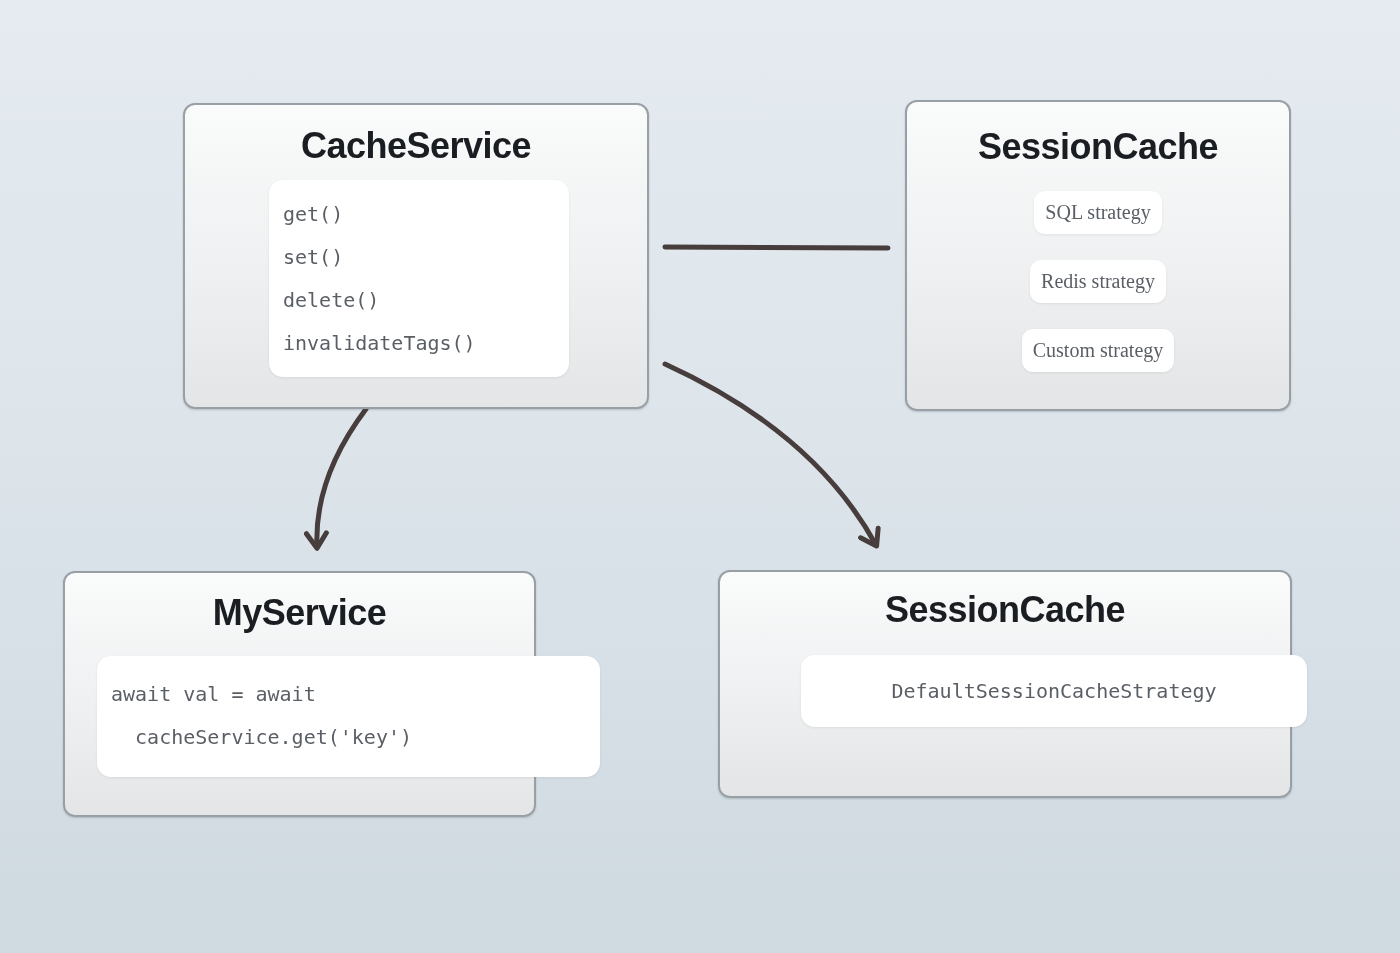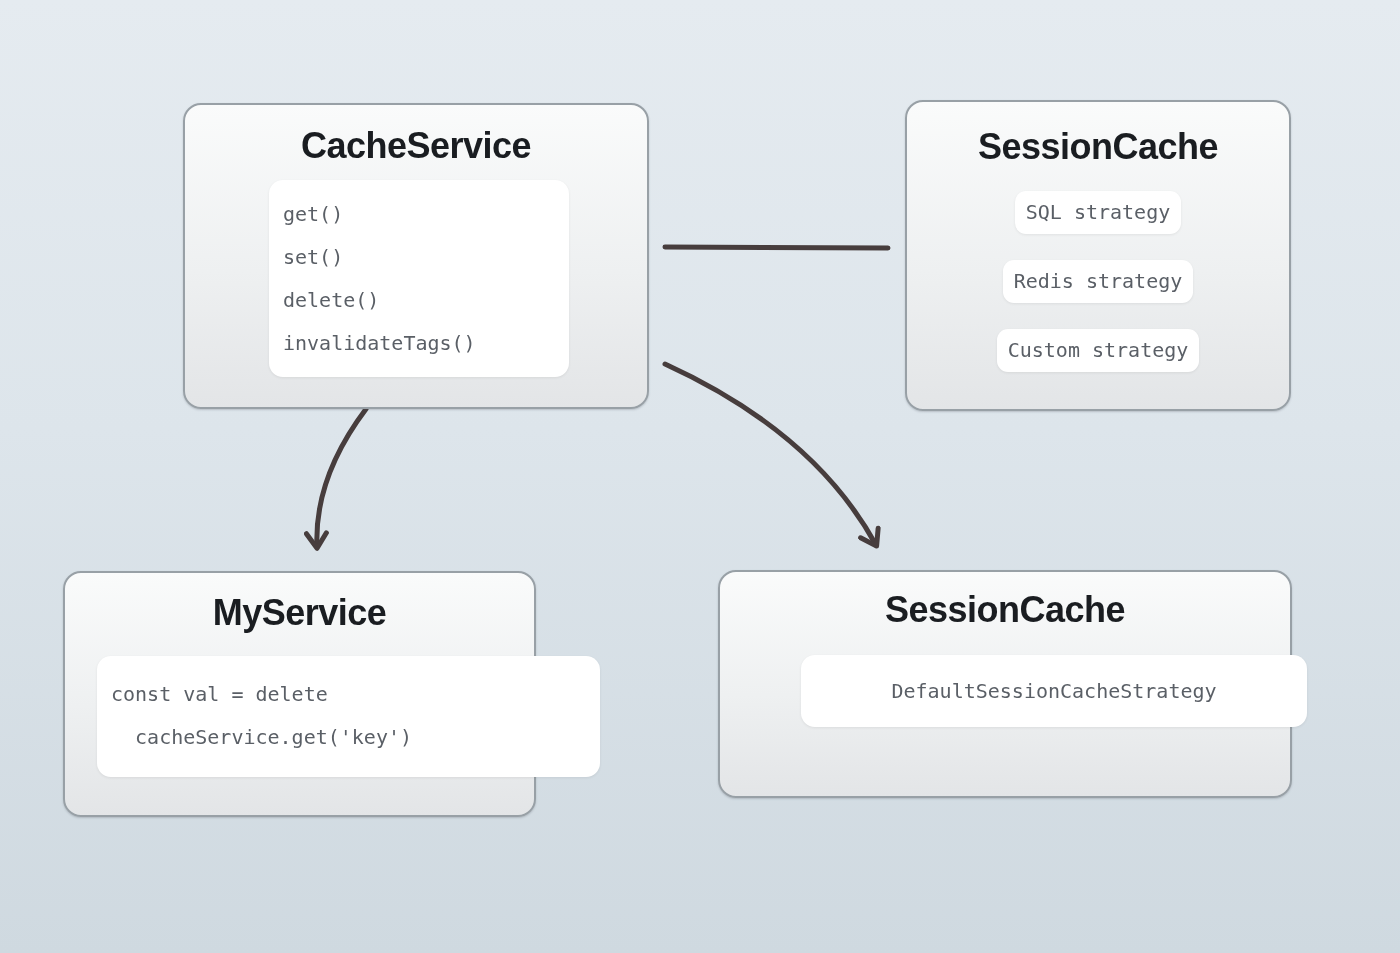--- a/index.html
+++ b/index.html
@@ -33,21 +33,21 @@
   .arrowhead-glyph {
     fill: none;
     stroke: var(--arrow, #473d3d);
     stroke-linecap: round;
     stroke-linejoin: round;
   }
   .node {
     position: absolute;
     box-sizing: border-box;
     border: 2px solid var(--node-border, #98a0a6);
-    border-radius: 18px;
+    border-radius: 12px;
     background: linear-gradient(180deg,
       var(--node-top, #fafbfb) 0%,
       #eef0f1 55%,
       var(--node-bottom, #e3e5e7) 100%);
     box-shadow: 0 1px 2px rgba(70, 80, 90, 0.25);
   }
   .node-title {
     text-align: center;
     font-weight: 700;
     font-size: 36px;
@@ -88,20 +88,21 @@
     align-items: center;
     gap: 26px;
   }
   .pill {
     background: var(--panel, #ffffff);
     border-radius: 11px;
     height: 43px;
     line-height: 43px;
     padding: 0 11px;
     box-shadow: 0 1px 3px rgba(0, 0, 0, 0.07);
+    font-family: Liberation Serif, serif;
   }
 
   
   .node-my-service { left: 63px; top: 571px; width: 473px; height: 246px; }
   .node-my-service .node-title { padding-top: 19px; }
   .node-my-service .panel { left: 32px; top: 83px; width: 503px; height: 121px; padding: 17px 14px; }
 
   
   .node-session-cache { left: 718px; top: 570px; width: 574px; height: 228px; }
   .node-session-cache .node-title { padding-top: 17px; }
@@ -143,21 +144,21 @@
     <div class="pill-stack">
       <div class="pill mono">SQL strategy</div>
       <div class="pill mono">Redis strategy</div>
       <div class="pill mono">Custom strategy</div>
     </div>
   </div>
 
   <div class="node node-my-service">
     <div class="node-title">MyService</div>
     <div class="panel mono">
-      <div class="code-line">const val = delete</div>
+      <div class="code-line">await val = await</div>
       <div class="code-line">  cacheService.get('key')</div>
     </div>
   </div>
 
   <div class="node node-session-cache">
     <div class="node-title">SessionCache</div>
     <div class="panel mono">DefaultSessionCacheStrategy</div>
   </div>
 
 </div>

